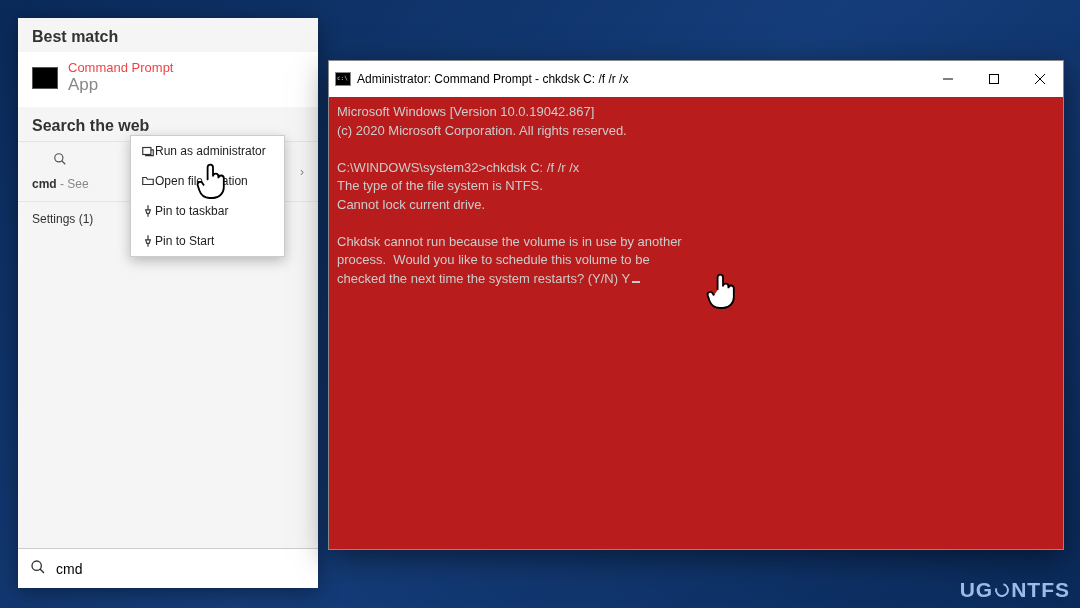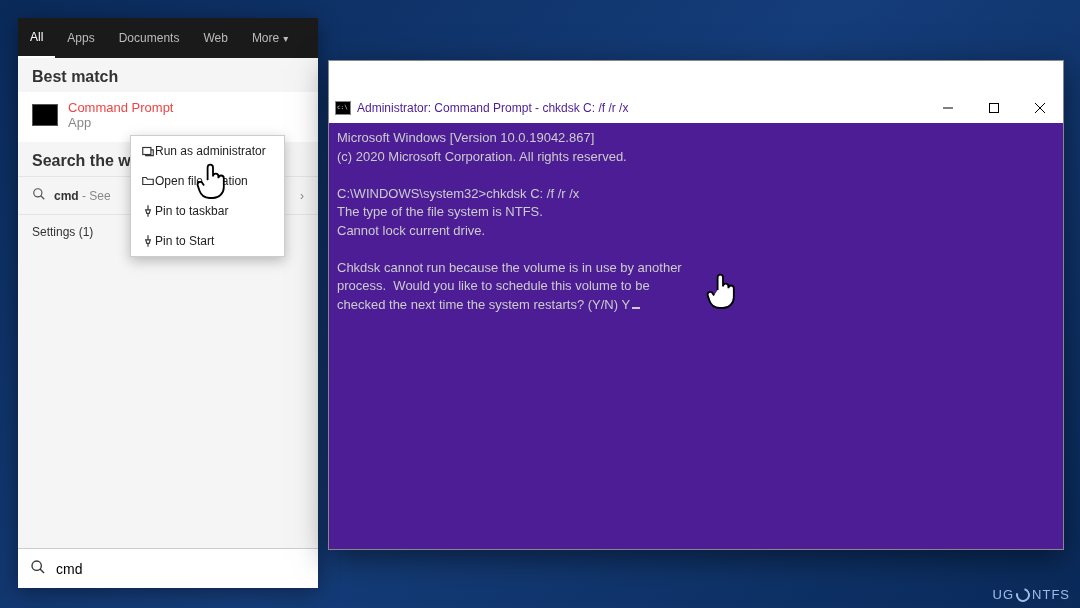--- a/index.html
+++ b/index.html
@@ -9,64 +9,54 @@
   .search-panel { position: absolute; left: 18px; top: 18px; width: 300px; height: 570px; background: #f5f5f5; box-shadow: 0 4px 20px rgba(0,0,0,.4); display: flex; flex-direction: column; }
   .search-tabs { background: #1a1a1a; color: #bbb; display: flex; align-items: center; height: 40px; font-size: 12px; }
   .search-tab { padding: 0 12px; height: 100%; display: flex; align-items: center; cursor: pointer; }
   .search-tab.active { color: #fff; border-bottom: 2px solid #fff; }
   .search-tab .chev { margin-left: 4px; font-size: 10px; }
 
   .section-header { font-size: 16px; font-weight: 600; color: #333; padding: 10px 14px 6px; }
   .best-match { display: flex; align-items: center; padding: 8px 14px 12px; gap: 10px; background: #fff; }
   .bm-icon { width: 26px; height: 22px; background: #000; border: 1px solid #555; }
   .bm-text .title { font-size: 13px; color: #ef4444; }
-  .bm-text .sub { font-size: 13px; color: #888; }
+  .bm-text .sub { font-size: 17px; color: #888; }
 
   .search-row { display: flex; align-items: center; padding: 10px 14px; font-size: 12px; color: #333; border-top: 1px solid #e5e5e5; justify-content: space-between; }
-  .search-row .left { display: flex; align-items: center; gap: 8px; }
+  .search-row .left { display: flex; align-items: center; gap: 8px; flex-direction: column; }
   .settings-row { padding: 10px 14px; font-size: 12px; color: #333; border-top: 1px solid #e5e5e5; }
 
   .search-bar { margin-top: auto; background: #fff; border-top: 1px solid #ccc; display: flex; align-items: center; height: 40px; padding: 0 12px; gap: 10px; font-size: 14px; }
 
   
   .context-menu { position: absolute; left: 130px; top: 135px; width: 155px; background: #fff; border: 1px solid #ccc; box-shadow: 0 4px 12px rgba(0,0,0,.25); font-size: 12px; color: #222; z-index: 10; }
   .cm-item { display: flex; align-items: center; padding: 8px 10px; cursor: pointer; }
   .cm-icon { width: 14px; height: 14px; display: flex; align-items: center; justify-content: center; color: #333; }
 
   
   .cursor-hand { position: absolute; width: 36px; height: 40px; pointer-events: none; z-index: 20; }
 
   
   .cmd-window { position: absolute; left: 328px; top: 60px; width: 736px; height: 490px; background: #fff; border: 1px solid #888; box-shadow: 0 8px 30px rgba(0,0,0,.5); display: flex; flex-direction: column; }
-  .cmd-titlebar { height: 30px; background: #fff; display: flex; align-items: center; padding-left: 6px; font-size: 12px; color: #4c1d95; margin-top: 32px; }
+  .cmd-titlebar { height: 36px; background: #fff; display: flex; align-items: center; padding-left: 6px; font-size: 12px; color: #000000; }
   .cmd-title-icon { width: 16px; height: 14px; background: #000; border: 1px solid #888; margin-right: 6px; position: relative; }
   .cmd-title-icon::after { content: "c:\\"; color: #ccc; font-size: 6px; position: absolute; left: 1px; top: 1px; font-family: monospace; }
   .cmd-ctrls { margin-left: auto; display: flex; }
   .cmd-ctrl { width: 46px; height: 30px; display: flex; align-items: center; justify-content: center; cursor: pointer; }
-  .cmd-body { flex: 1; background: #4c1d95; color: #ccc; font-family: Consolas, "Courier New", monospace; font-size: 13px; padding: 6px 8px; white-space: pre-wrap; line-height: 1.35; position: relative; }
+  .cmd-body { flex: 1; background: #b91c1c; color: #ccc; font-family: Consolas, "Courier New", monospace; font-size: 13px; padding: 6px 8px; white-space: pre-wrap; line-height: 1.35; position: relative; }
   .cmd-cursor { display: inline-block; width: 8px; height: 2px; background: #ccc; vertical-align: baseline; margin-left: 2px; }
 
   
-  .watermark { position: absolute; right: 10px; bottom: 6px; color: #b8d4ff; font-size: 13px; letter-spacing: 1px; font-weight: 400; opacity: .85; display:flex; align-items:center; gap:2px;}
+  .watermark { position: absolute; right: 10px; bottom: 6px; color: #b8d4ff; font-size: 21px; letter-spacing: 1px; font-weight: 700; opacity: .85; display:flex; align-items:center; gap:2px;}
   .watermark .o { display:inline-block; width:14px; height:14px; border:2px solid #b8d4ff; border-radius:50%; border-top-color:transparent; transform:rotate(-30deg);}
 </style>
 </head>
 <body>
 
 <div class="search-panel">
-  <div class="search-tabs">
-    <div class="search-tab active">All</div>
-    <div class="search-tab">Apps</div>
-    <div class="search-tab">Documents</div>
-    <div class="search-tab">Web</div>
-    <div class="search-tab">
-        <span>More</span>
-        <span class="chev">▾</span>
-      </div>
-  </div>
 
   <div class="section-header">Best match</div>
   <div class="best-match">
     <div class="bm-icon"></div>
     <div class="bm-text">
       <div class="title">Command Prompt</div>
       <div class="sub">App</div>
     </div>
   </div>
 

